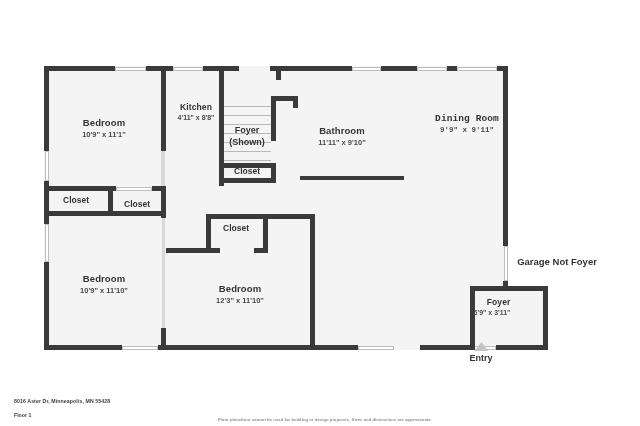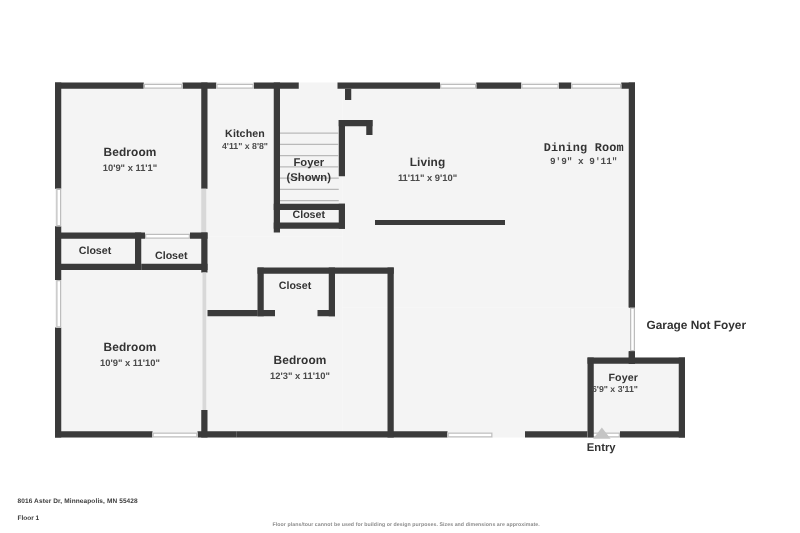--- a/index.html
+++ b/index.html
@@ -284,21 +284,21 @@
       <span class="rname">Bedroom</span>
       <span class="rdim">10'9" x 11'1"</span>
     </div>
 
     <div class="room small" style="left:196px; top:112px;">
       <span class="rname">Kitchen</span>
       <span class="rdim">4'11" x 8'8"</span>
     </div>
 
     <div class="room" style="left:342px; top:136px;">
-      <span class="rname">Living</span>
+      <span class="rname">Bathroom</span>
       <span class="rdim">11'11" x 9'10"</span>
     </div>
 
     <div class="room" style="left:467px; top:124px;font-family:Liberation Mono, monospace;">
       <span class="rname">Dining Room</span>
       <span class="rdim">9'9" x 9'11"</span>
     </div>
 
 
     <div class="room" style="left:104px; top:284px;">

